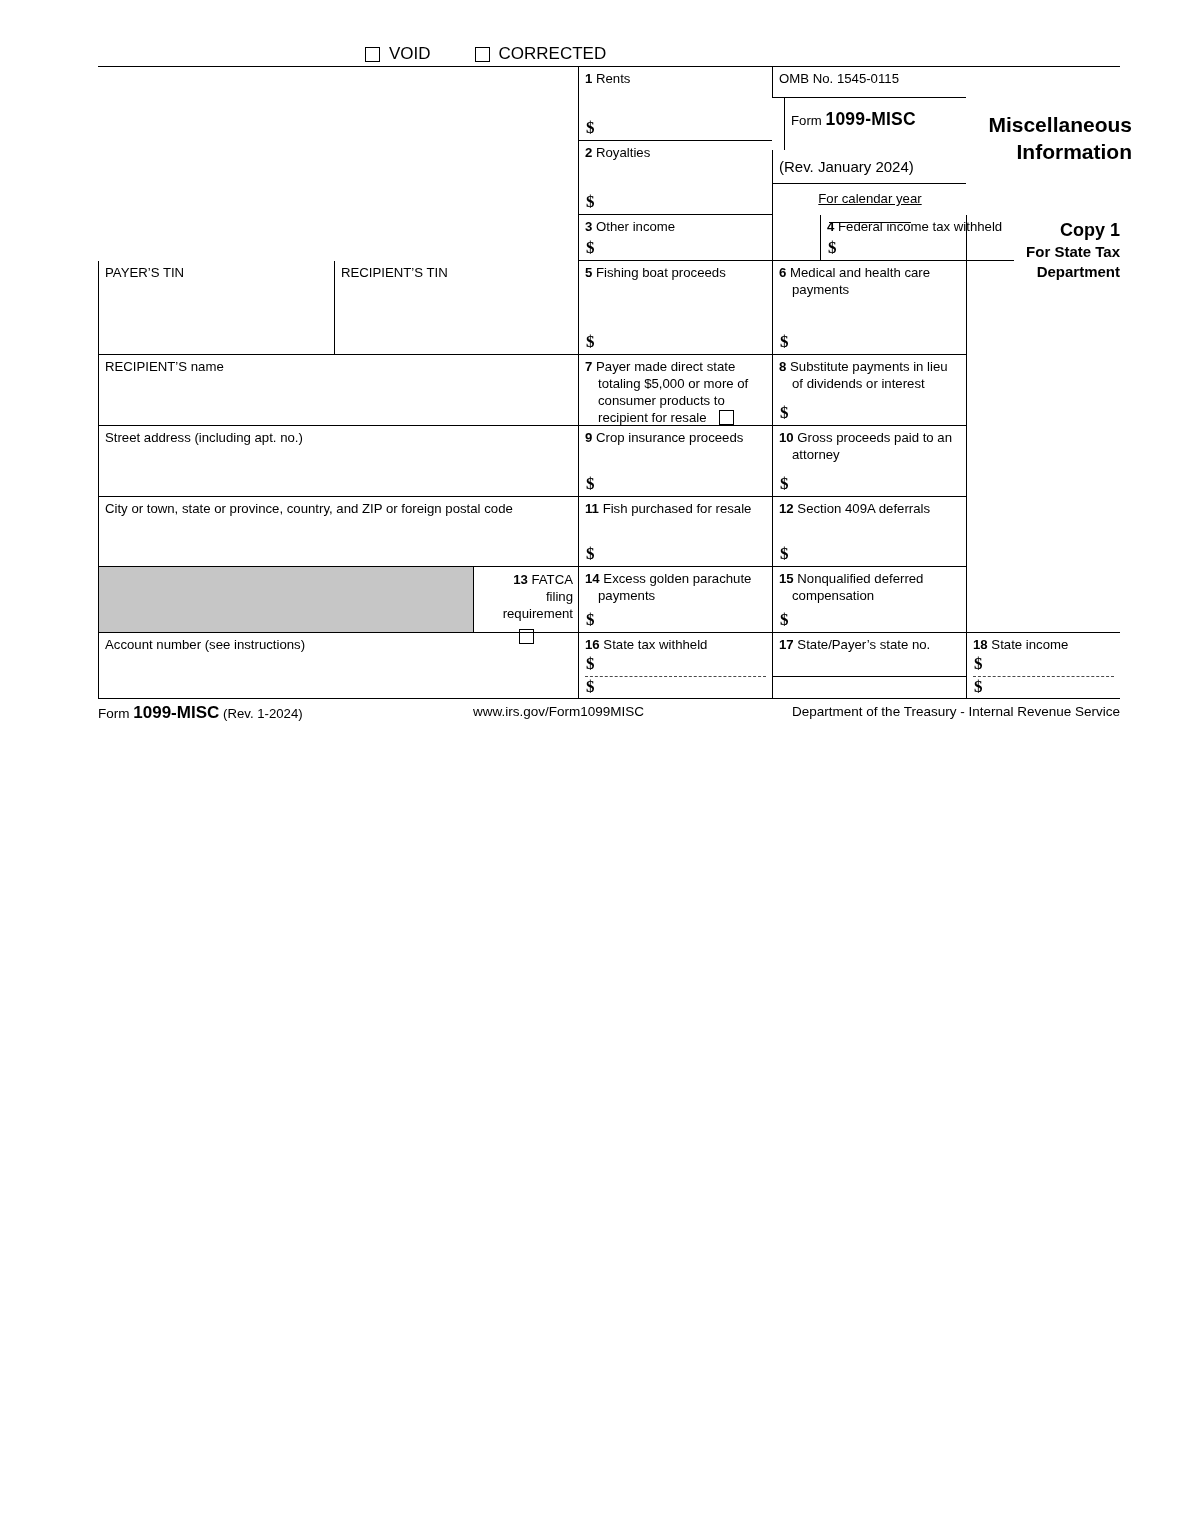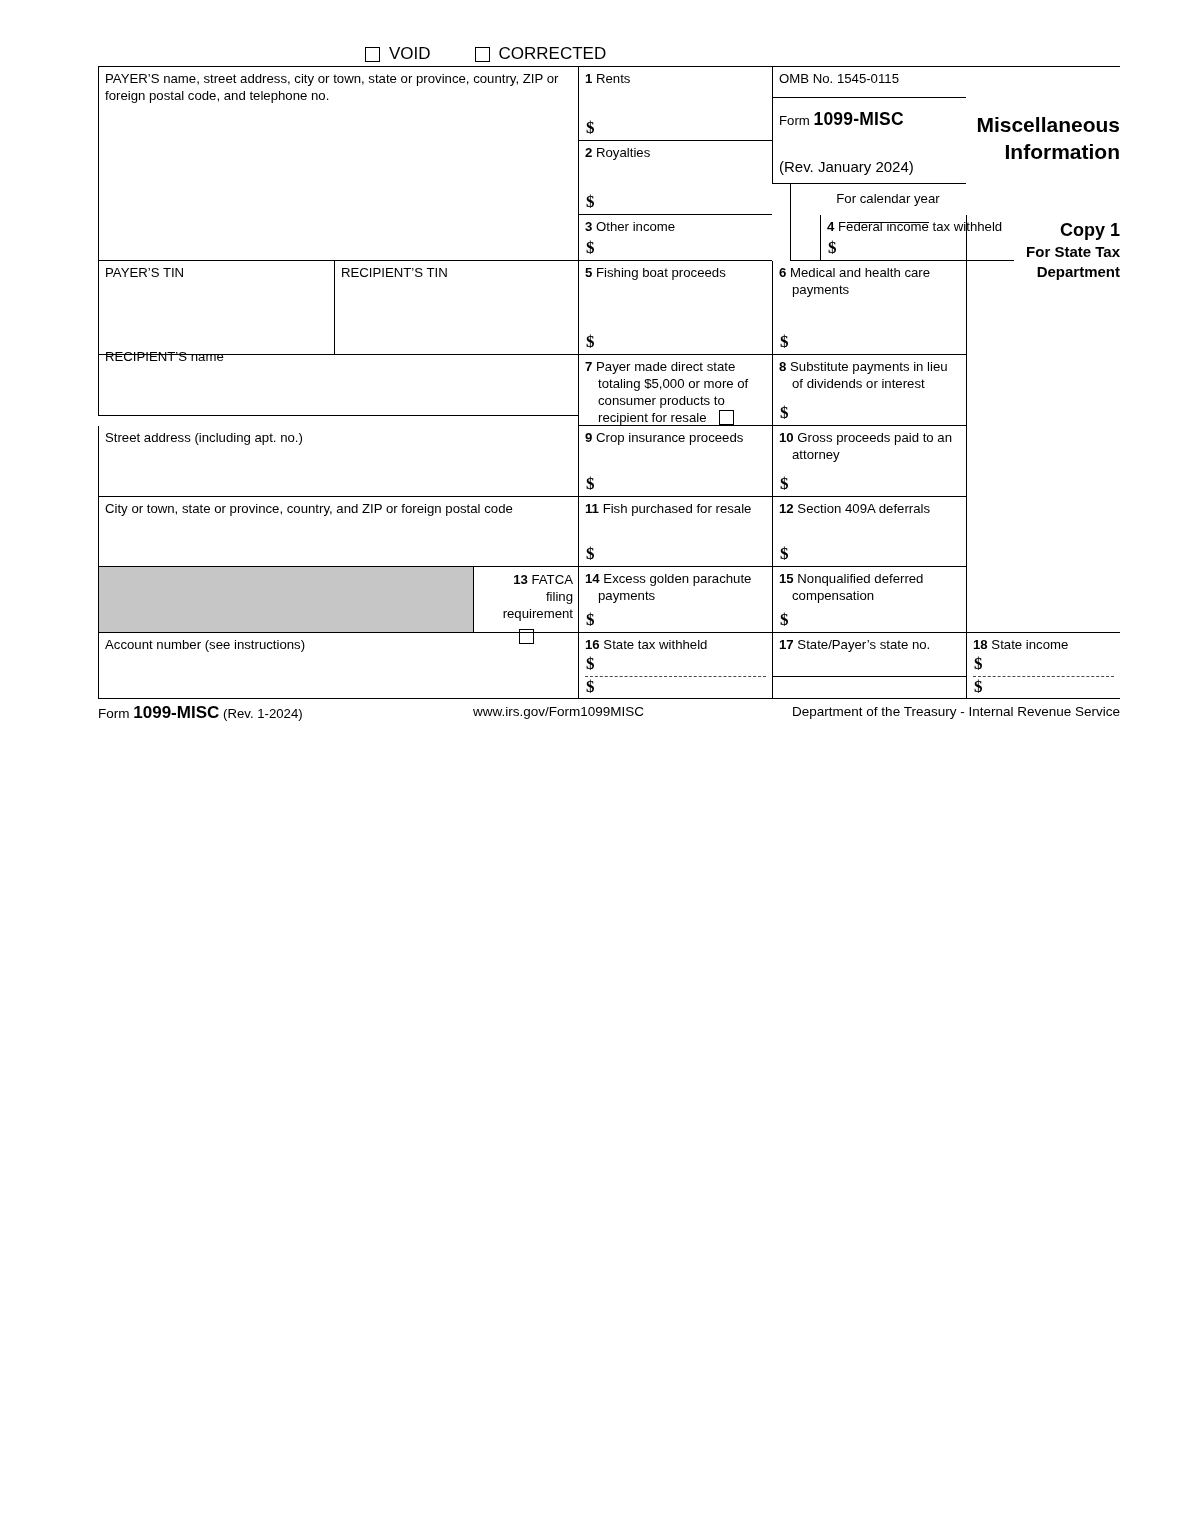--- a/index.html
+++ b/index.html
@@ -59,21 +59,21 @@
   .cell {
     position: absolute;
     box-sizing: border-box;
     border-left: 1.4px solid #000;
     border-bottom: 1.4px solid #000;
     padding: 4px 5px 2px 6px;
     font-size: 13.2px;
     line-height: 1.28;
   }
   .cell.nol  { border-left: none; }
-  .cell.nob  { border-bottom: none; }
+  .cell.nob  { border-bottom: none; margin-left: 12px; }
 
   .num {
     font-weight: bold;
     font-size: 13.2px;
   }
   .lbl { font-size: 13.2px; }
   .indent { padding-left: 13px; display: block; }
 
   .dollar {
     position: absolute;
@@ -169,32 +169,29 @@
       <span>VOID</span>
     </div>
     <div class="grp">
       <span class="chk"></span>
       <span>CORRECTED</span>
     </div>
   </div>
 
   <div class="form">
 
-    <div class="cell" style="left:0; top:0; width:480px; height:194px;">
-      <span class="lbl">PAYER’S name, street address, city or town, state or province, country, ZIP or foreign postal code, and telephone no.</span>
-    </div>
 
     <div class="cell" style="left:0; top:194px; width:236px; height:94px;">
       <span class="lbl">PAYER’S TIN</span>
     </div>
     <div class="cell" style="left:236px; top:194px; width:244px; height:94px;">
       <span class="lbl">RECIPIENT’S TIN</span>
     </div>
 
-    <div class="cell" style="left:0; top:278px; width:480px; height:71px;">
+    <div class="cell" style="left:0; top:288px; width:480px; height:71px;">
       <span class="lbl">RECIPIENT’S name</span>
     </div>
     <div class="cell" style="left:0; top:359px; width:480px; height:71px;">
       <span class="lbl">Street address (including apt. no.)</span>
     </div>
     <div class="cell" style="left:0; top:430px; width:480px; height:70px;">
       <span class="lbl">City or town, state or province, country, and ZIP or foreign postal code</span>
     </div>
 
     <div class="cell shaded" style="left:0; top:500px; width:375px; height:66px;"></div>
@@ -281,21 +278,21 @@
       <span class="formline">
         <span>Form</span>
         <b>1099-MISC</b>
       </span>
     </div>
 
     <div class="cell" style="left:674px; top:83px; width:194px; height:34px; padding-top:7px;">
       <span class="revline">(Rev. January 2024)</span>
     </div>
 
-    <div class="cell" style="left:692px; top:117px; width:194px; height:77px; padding-top:7px;">
+    <div class="cell" style="left:674px; top:117px; width:194px; height:77px; padding-top:7px;text-decoration:underline;">
       <div class="calyear">For calendar year</div>
       <div class="yearrule"></div>
     </div>
 
     <div class="cell" style="left:674px; top:148px; width:194px; height:46px;margin-left:48px;">
       <span class="num">4</span>
       <span class="lbl">Federal income tax withheld</span>
       <span class="dollar" style="bottom:1px;">$</span>
     </div>
 

